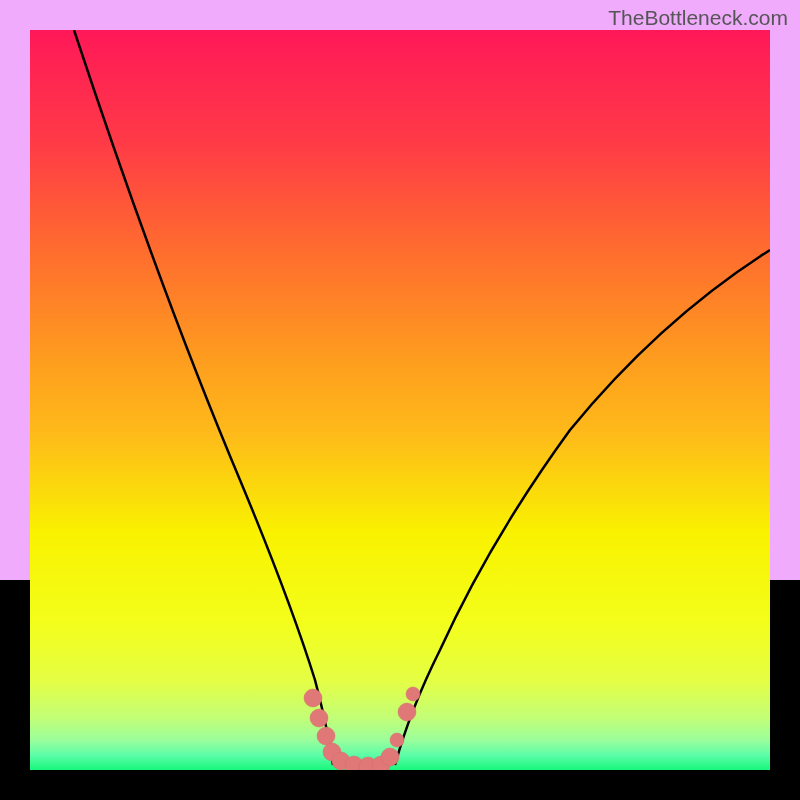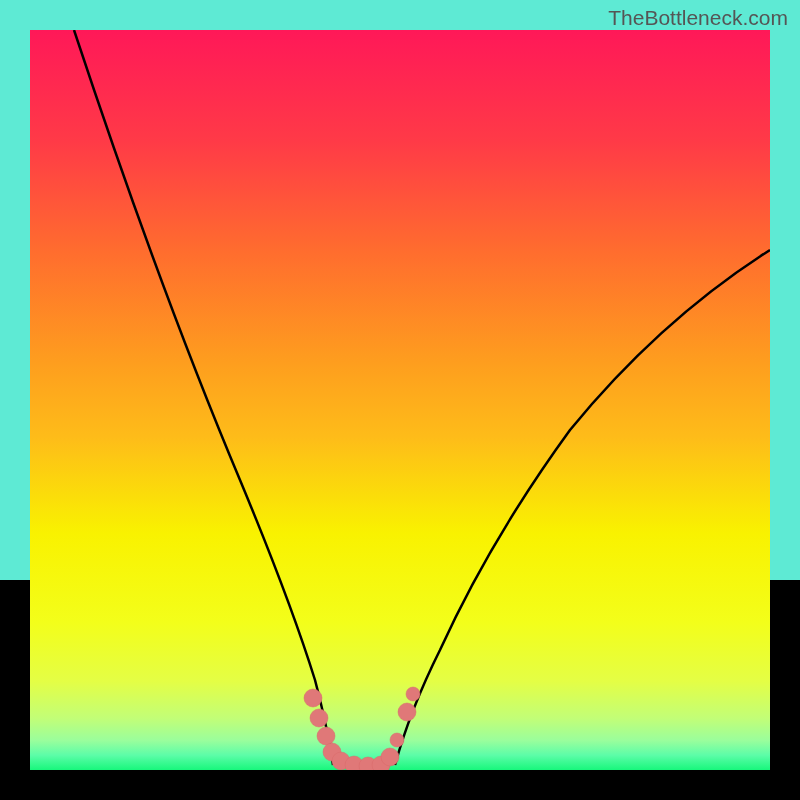--- a/index.html
+++ b/index.html
@@ -8,21 +8,21 @@
     background: #000;
     width: 800px;
     height: 800px;
     overflow: hidden;
     font-family: Arial, sans-serif;
   }
   .chart-container {
     position: relative;
     width: 800px;
     height: 580px;
-    background: #5eead4;
+    background: #f0abfc;
   }
   .plot-area {
     position: absolute;
     left: 30px;
     top: 30px;
     width: 740px;
     height: 740px;
   }
   .watermark {
     position: absolute;

